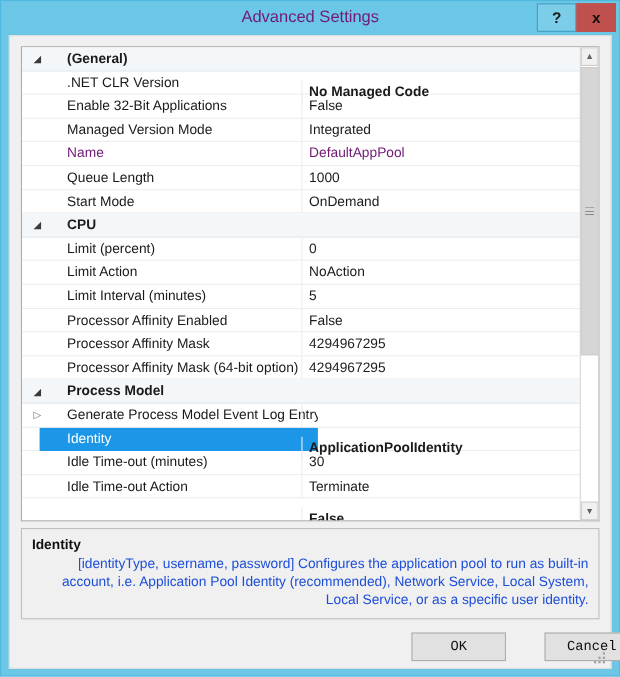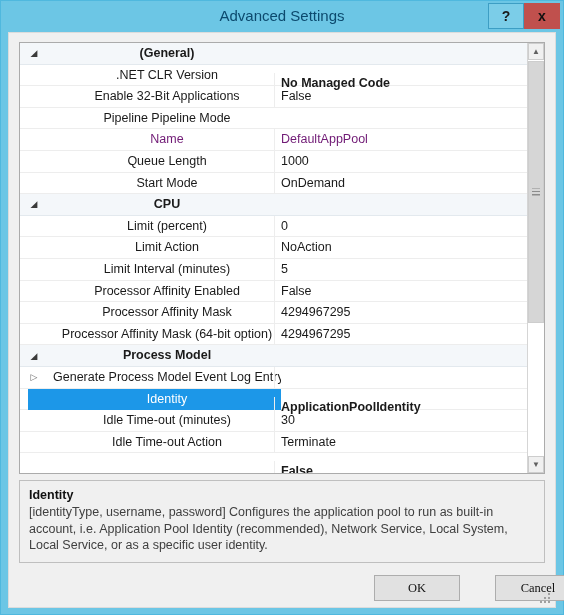--- a/index.html
+++ b/index.html
@@ -31,21 +31,21 @@
     height: 30px;
   }
   #title-text {
     position: absolute;
     left: 0; top: 0;
     width: 562px;
     height: 30px;
     line-height: 30px;
     text-align: center;
     font-size: 15px;
-    color: #0c4a6e;
+    color: #701a75;
     font-family: "Liberation Sans", sans-serif;
   }
   #window-buttons {
     position: absolute;
     right: 3px;
     top: 2px;
     display: flex;
   }
   .win-btn {
     width: 36px;
@@ -134,29 +134,28 @@
     align-items: center;
     justify-content: center;
     font-size: 9px;
     color: #3A3A3A;
     line-height: 1;
   }
   .expander.collapsed { color: #6A6A6A; }
 
   .cell-name {
     position: absolute;
-    left: 8px;
+    left: 16px;
     top: 0;
     width: 253px;
     height: 21.6px;
     line-height: 21.6px;
     padding-left: 25px;
     box-sizing: border-box;
     overflow: hidden;
-    text-align: center;
   }
   .grid-row.category .cell-name {
     font-weight: bold;
     padding-left: 25px;
   }
   .cell-value {
     position: absolute;
     left: 254px;
     top: 0;
     width: 255px;
@@ -239,22 +238,23 @@
     padding: 7px 9px 0 9px;
   }
   #description-title {
     font-size: 12.5px;
     font-weight: bold;
     color: #101010;
     margin-bottom: 2px;
   }
   #description-body {
     font-size: 12.5px;
-    color: #404040;
+    color: #1d4ed8;
     line-height: 16.5px;
+    text-align: right;
   }
 
   
   #footer-buttons {
     position: absolute;
     left: 0;
     top: 542px;
     width: 546px;
     height: 32px;
   }
@@ -264,21 +264,21 @@
     width: 86px;
     height: 26px;
     background: #E1E1E1;
     border: 1px solid #ADADAD;
     box-sizing: border-box;
     font-size: 12.5px;
     color: #101010;
     display: flex;
     align-items: center;
     justify-content: center;
-    font-family: Liberation Serif, serif;
+    font-family: Liberation Mono, monospace;
     cursor: default;
   }
   #ok-button { left: 365px; }
   #cancel-button { left: 486px; text-align: right; }
 
   #resize-grip {
     position: absolute;
     right: 3px;
     bottom: 2px;
     width: 12px;
@@ -317,21 +317,22 @@
             </div>
             <div class="grid-row">
               <span class="cell-name">.NET CLR Version</span>
               <span class="cell-value bold">No Managed Code</span>
             </div>
             <div class="grid-row">
               <span class="cell-name">Enable 32-Bit Applications</span>
               <span class="cell-value">False</span>
             </div>
             <div class="grid-row">
-              <span class="cell-name">Pipeline Pipeline Mode</span>
+              <span class="cell-name">Managed Version Mode</span>
+              <span class="cell-value">Integrated</span>
             </div>
             <div class="grid-row">
               <span class="cell-name disabled">Name</span>
               <span class="cell-value disabled">DefaultAppPool</span>
             </div>
             <div class="grid-row">
               <span class="cell-name">Queue Length</span>
               <span class="cell-value">1000</span>
             </div>
             <div class="grid-row">

